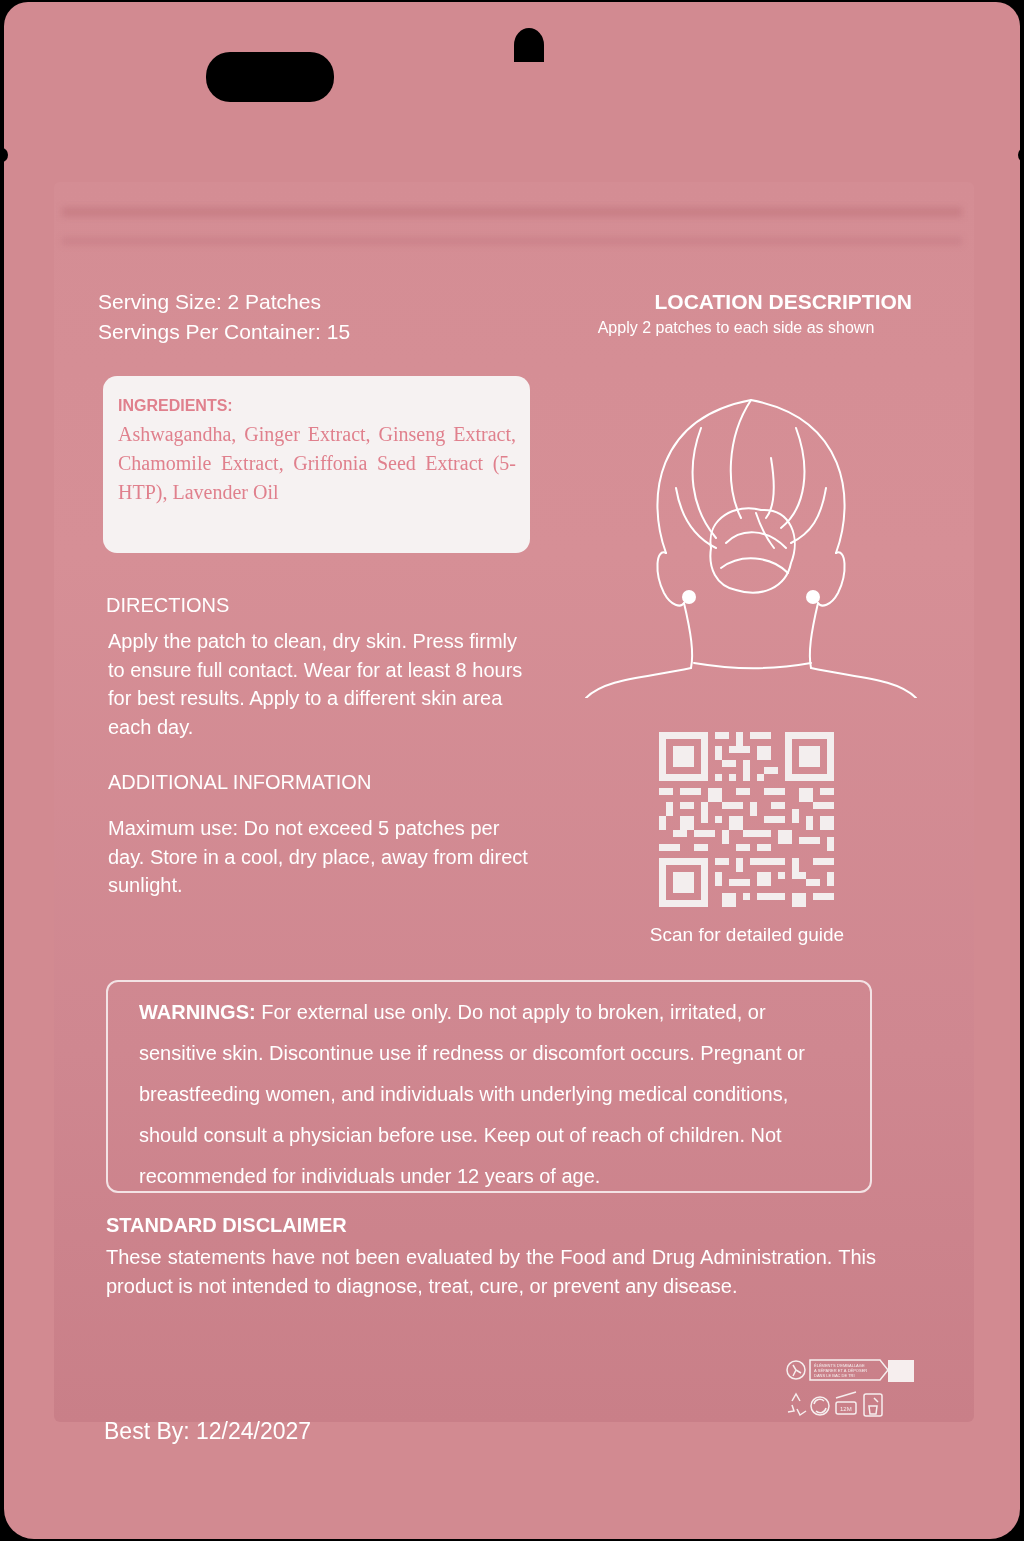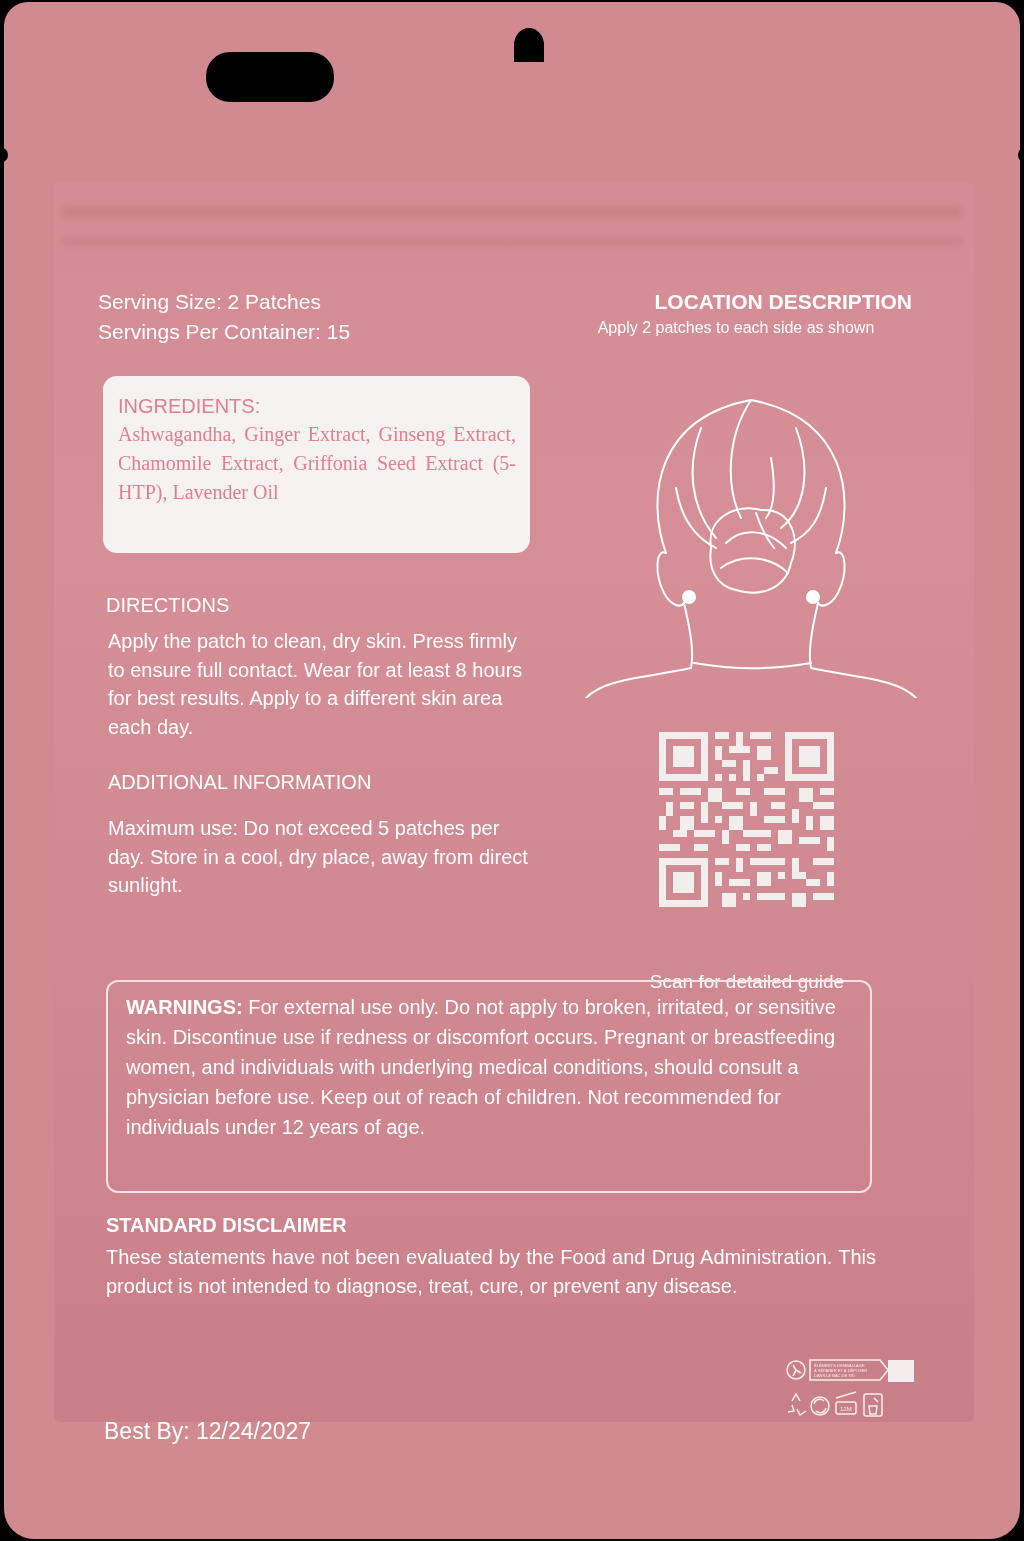--- a/index.html
+++ b/index.html
@@ -29,37 +29,37 @@
   }
   .side-notch { position:absolute; top:148px; width:12px; height:14px; background:#000; border-radius:50%; }
   .side-notch.l { left:-4px; } .side-notch.r { right:-4px; }
 
   .serving { position:absolute; left:98px; top:287px; font-size:21px; line-height:30px; }
   .ingredients-box {
     position:absolute; left:103px; top:376px; width:427px; height:177px;
     background:#f6f2f2; border-radius:14px; padding:16px 14px 0 15px;
     color:#e0808d;
   }
-  .ingredients-box .h { font-weight:normal; font-size:20px; line-height:28px; }
+  .ingredients-box .h { font-weight:bold; font-size:16px; line-height:28px; }
   .ingredients-box .t { font-size:20px; line-height:29px; text-align:justify;font-family:Liberation Serif, serif; }
 
   .loc-title { position:absolute; left:560px; top:290px; width:352px; text-align:right; font-weight:bold; font-size:21px; }
   .loc-sub { position:absolute; left:560px; top:319px; width:352px; text-align:center; font-size:16px; }
   .head-illus { position:absolute; left:576px; top:378px; width:350px; height:320px; }
 
   .sec-h { position:absolute; font-weight:normal; font-size:20px; }
   .sec-t { position:absolute; font-size:20px; line-height:28.5px; }
 
   .qr { position:absolute; left:656px; top:732px; width:180px; height:175px; }
-  .qr-caption { position:absolute; left:620px; top:924px; width:254px; text-align:center; font-size:19px;margin-top:47px; }
+  .qr-caption { position:absolute; left:620px; top:924px; width:254px; text-align:center; font-size:19px; }
 
   .warn-box {
     position:absolute; left:106px; top:980px; width:766px; height:213px;
-    border:2px solid #f3e3e5; border-radius:12px; padding:10px 18px;
-    font-size:20px; line-height:30px;
+    border:2px solid #f3e3e5; border-radius:12px; padding:10px 31px;
+    font-size:20px; line-height:41px;
   }
   .warn-box b { font-weight:bold; }
 
   .disc-h { position:absolute; left:106px; top:1214px; font-weight:bold; font-size:20px; }
   .disc-t { position:absolute; left:106px; top:1243px; width:770px; font-size:20px; line-height:29px; text-align:justify; }
 
   .best-by { position:absolute; left:104px; top:1382px; font-size:23px;margin-top:36px; }
 
   .eco { position:absolute; left:784px; top:1356px; width:140px; height:70px; }
 </style>

